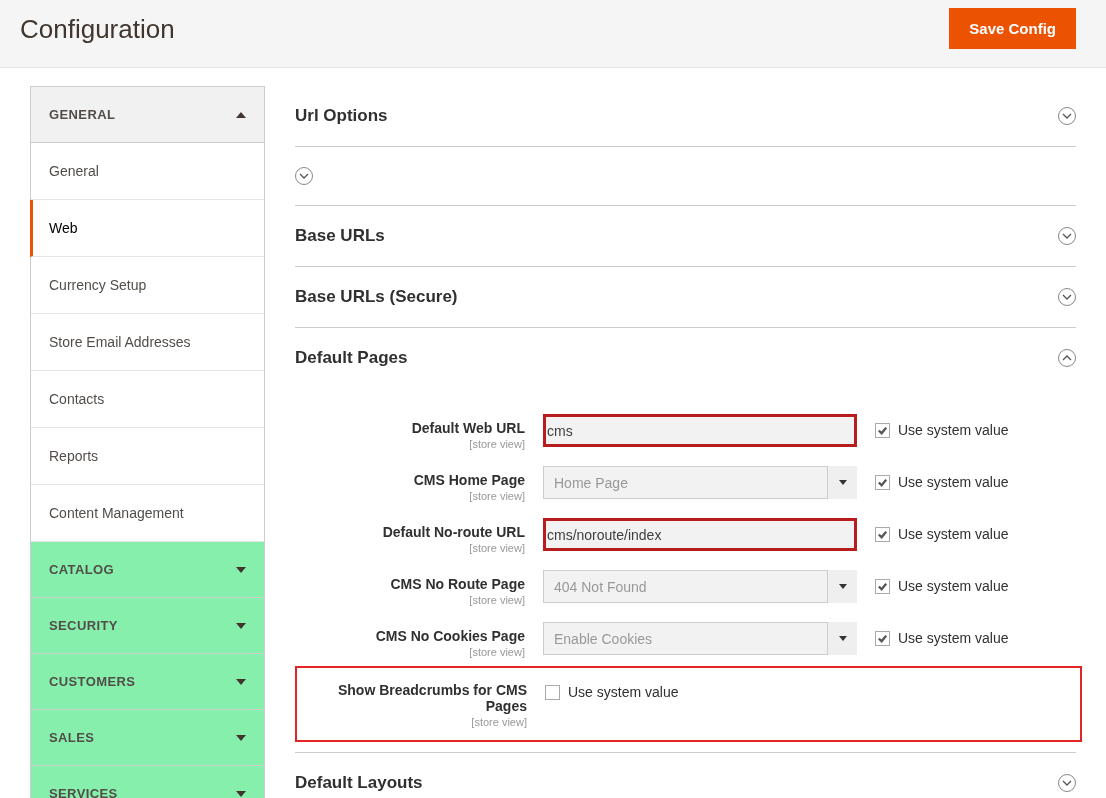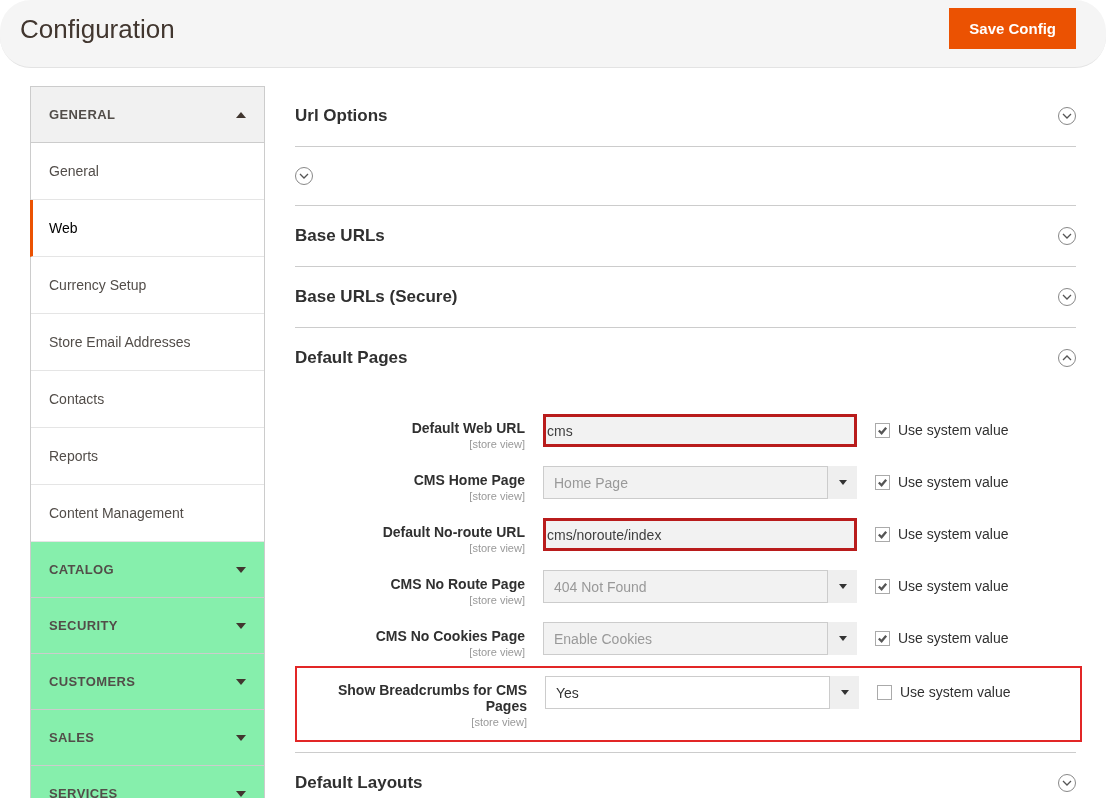--- a/index.html
+++ b/index.html
@@ -1,18 +1,18 @@
 <!DOCTYPE html>
 <html><head>
 <meta charset="utf-8">
 <style>
 * { box-sizing: border-box; margin: 0; padding: 0; }
 body { font-family: 'Helvetica Neue', Helvetica, Arial, sans-serif; font-size: 14px; color: #333; background: #fff; }
 
-.page-header { background: #f5f5f5; border-bottom: 1px solid #e3e3e3; padding: 8px 30px 18px 20px; display: flex; justify-content: space-between; align-items: flex-start; border-radius: 31px; }
+.page-header { background: #f5f5f5; border-bottom: 1px solid #e3e3e3; padding: 8px 30px 18px 20px; display: flex; justify-content: space-between; align-items: flex-start; }
 .page-title { font-size: 26px; font-weight: 400; color: #41362f; margin-top: 6px; }
 .save-btn { background: #eb5202; color: #ffffff; border: none; padding: 12px 20px; font-size: 15px; font-weight: 600; cursor: pointer; font-family: inherit; }
 
 .content { display: flex; padding: 18px 30px 0 30px; gap: 30px; }
 
 .sidebar { width: 235px; flex-shrink: 0; border: 1px solid #ccc; border-bottom: none; }
 .sidebar-group-header { background: #f1f1f1; padding: 20px 18px; border-bottom: 1px solid #ccc; display: flex; justify-content: space-between; align-items: center; cursor: pointer; font-size: 13px; font-weight: 600; color: #524d49; text-transform: uppercase; letter-spacing: 0.03em; }
 .sidebar-group-header.collapsed { background: #86efac; gap: 44px; }
 .sidebar-item { padding: 20px 18px; border-bottom: 1px solid #e5e5e5; color: #524d49; cursor: pointer; font-size: 14px; }
 .sidebar-item.active { border-left: 3px solid #eb5202; background: #fff; margin-left: -1px; color: #000; padding-left: 16px; }
@@ -241,28 +241,20 @@
             </span>
           <span class="use-system-label">Use system value</span>
         </div>
       </div>
 
       <div class="field-row highlighted">
         <div class="field-label">
           <span class="field-label-main">Show Breadcrumbs for CMS Pages</span>
           <span class="field-scope">[store view]</span>
         </div>
-        <div class="field-control">
-          <div class="select-wrap">
-            <div class="select-box">
-                <span>Yes</span>
-              </div>
-            <div class="select-caret"></div>
-          </div>
-        </div>
         <div class="field-use-system">
           <span class="checkbox"></span>
           <span class="use-system-label">Use system value</span>
         </div>
       </div>
 
     </div>
 
     <div class="section" style="border-bottom:none;">
       <span class="section-title">Default Layouts</span>

